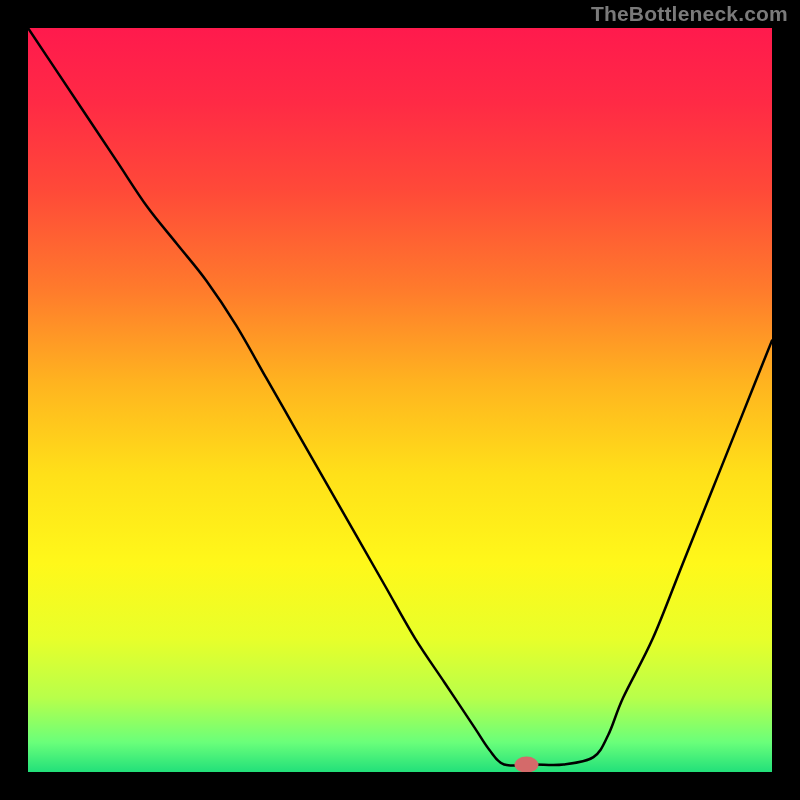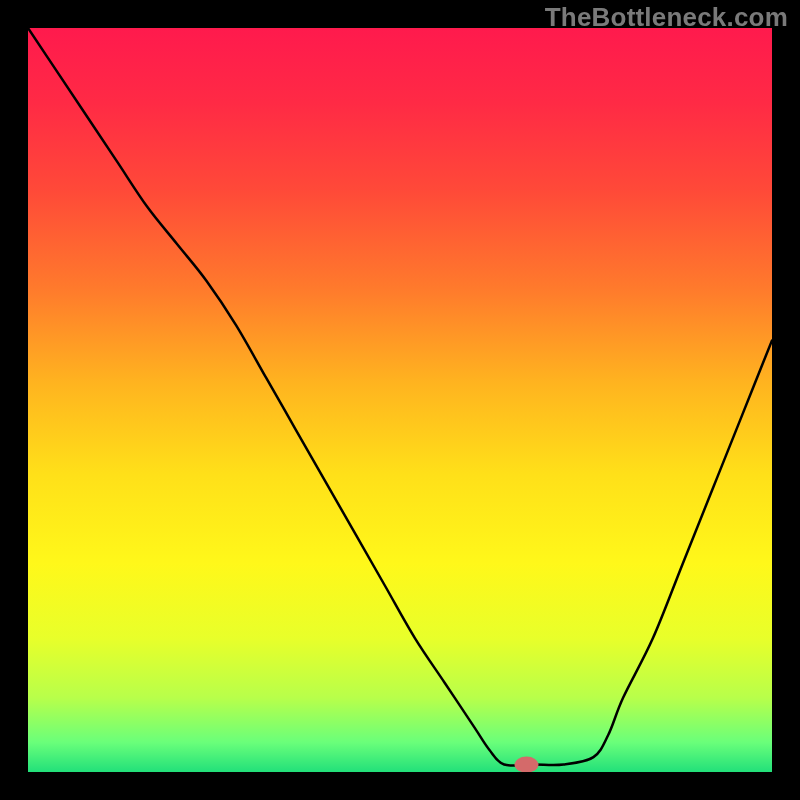--- a/index.html
+++ b/index.html
@@ -14,21 +14,21 @@
     position: relative;
     width: 800px;
     height: 800px;
     background: #000;
   }
   .watermark {
     position: absolute;
     top: 2px;
     right: 12px;
     font-family: Arial, Helvetica, sans-serif;
-    font-size: 26px;
+    font-size: 21px;
     font-weight: 600;
     color: #7a7a7a;
     letter-spacing: 0.2px;
   }
   .plot-area {
     position: absolute;
     left: 28px;
     top: 28px;
     width: 744px;
     height: 744px;

